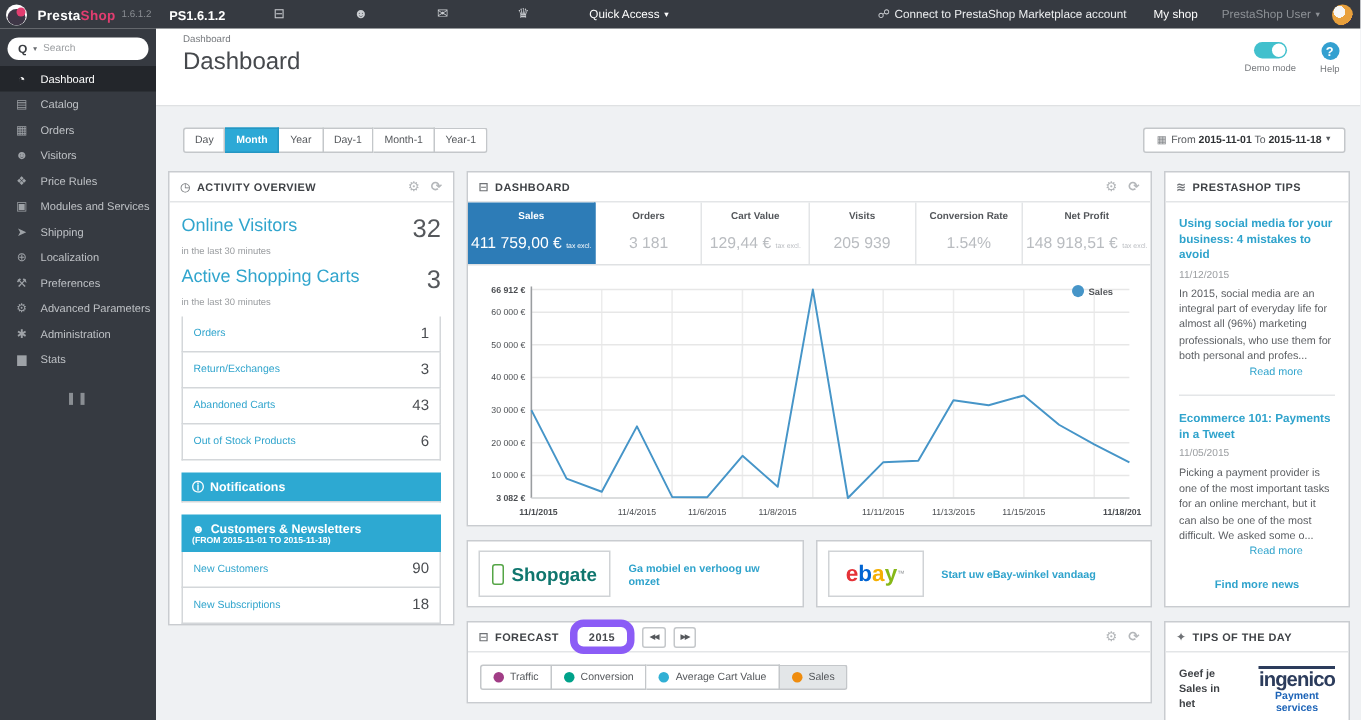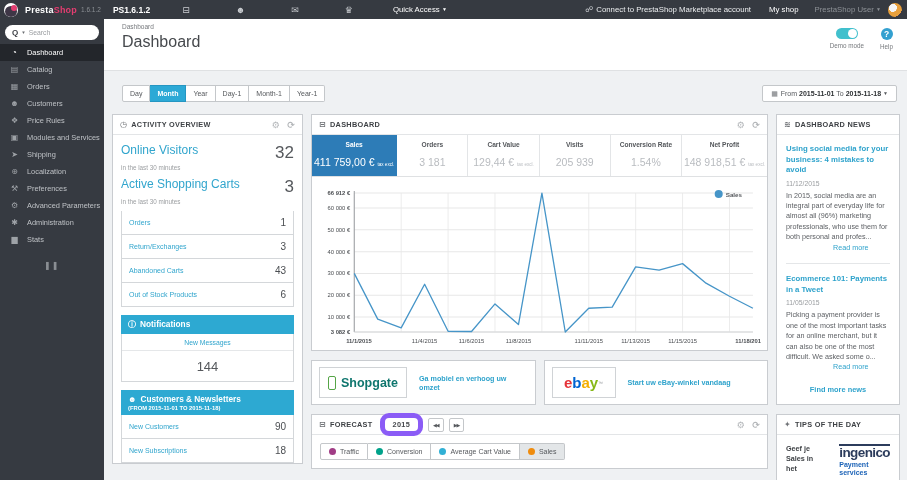--- a/index.html
+++ b/index.html
@@ -130,21 +130,21 @@
   .article { cursor:default; }
   .article + .article { border-top:1px solid #e4e6e8; margin-top:10px; padding-top:10px; }
   .atitle { color:#2fa3cc; font-size:7.8px; font-weight:bold; line-height:1.35; cursor:pointer; }
   .adate { color:#9a9da0; font-size:6.8px; margin:4px 0; }
   .aexcerpt { color:#5c5f63; font-size:7.2px; line-height:1.45; }
   .readmore { color:#2fa3cc; cursor:pointer;margin-left:47px; }
   .findmore { text-align:center; color:#2fa3cc; font-size:7.4px; font-weight:bold; padding:12px 0 6px; cursor:pointer; }
 
   
   .tbody { padding:9px; }
-  .ingenico { float:right; text-align:left; margin:0 0 3px 22px; }
+  .ingenico { float:right; text-align:center; margin:0 0 3px 22px; }
   .ing-name { font-size:13.5px; font-weight:bold; color:#2c3c5c; letter-spacing:-.6px; border-top:2.5px solid #2c3c5c; line-height:1.1; }
   .ing-sub { color:#1c63b7; font-size:7px; font-weight:bold; line-height:1.2; }
   .theading { font-size:7.2px; font-weight:bold; color:#3f4246; line-height:1.4; margin-bottom:7px; }
 </style>
 </head>
 <body>
 
 <div class="topbar">
   <div class="logo"></div>
   <div class="brand"><span>Presta</span><span class="shop">Shop</span></div>
@@ -178,21 +178,21 @@
     <div class="mitem">
         <span class="micon">▤</span>
         <span>Catalog</span>
       </div>
     <div class="mitem">
         <span class="micon">▦</span>
         <span>Orders</span>
       </div>
     <div class="mitem">
         <span class="micon">☻</span>
-        <span>Customers</span>
+        <span>Visitors</span>
       </div>
     <div class="mitem">
         <span class="micon">❖</span>
         <span>Price Rules</span>
       </div>
     <div class="mitem">
         <span class="micon">▣</span>
         <span>Modules and Services</span>
       </div>
     <div class="mitem">
@@ -291,24 +291,20 @@
                 <span class="rl">Abandoned Carts</span>
                 <span class="rv">43</span>
               </div>
             <div class="secrow">
                 <span class="rl">Out of Stock Products</span>
                 <span class="rv">6</span>
               </div>
 
             <div class="sechead"><span class="shico">ⓘ</span><span>Notifications</span></div>
             <div class="notif-cols">
-              <div class="ncol">
-                <div class="nlabel">New Messages</div>
-                <div class="nvalue">144</div>
-              </div>
             </div>
 
             <div class="sechead">
               <span class="shico">☻</span><span>Customers &amp; Newsletters</span>
               <span class="shsub">(FROM 2015-11-01 TO 2015-11-18)</span>
             </div>
             <div class="secrow">
                 <span class="rl">New Customers</span>
                 <span class="rv">90</span>
               </div>
@@ -448,21 +444,21 @@
                 <span>Sales</span>
               </div>
           </div>
         </div>
       </div>
 
       <div class="col-right">
         <div class="panel">
           <div class="phead">
             <span class="picon">≋</span>
-            <span>DASHBOARD NEWS</span>
+            <span>PRESTASHOP TIPS</span>
           </div>
           <div class="nbody">
             <div class="article">
               <div class="atitle">Using social media for your business: 4 mistakes to avoid</div>
               <div class="adate">11/12/2015</div>
               <div class="aexcerpt"><span>In 2015, social media are an integral part of everyday life for almost all (96%) marketing professionals, who use them for both personal and profes... </span><span class="readmore">Read more</span></div>
             </div>
             <div class="article">
               <div class="atitle">Ecommerce 101: Payments in a Tweet</div>
               <div class="adate">11/05/2015</div>

